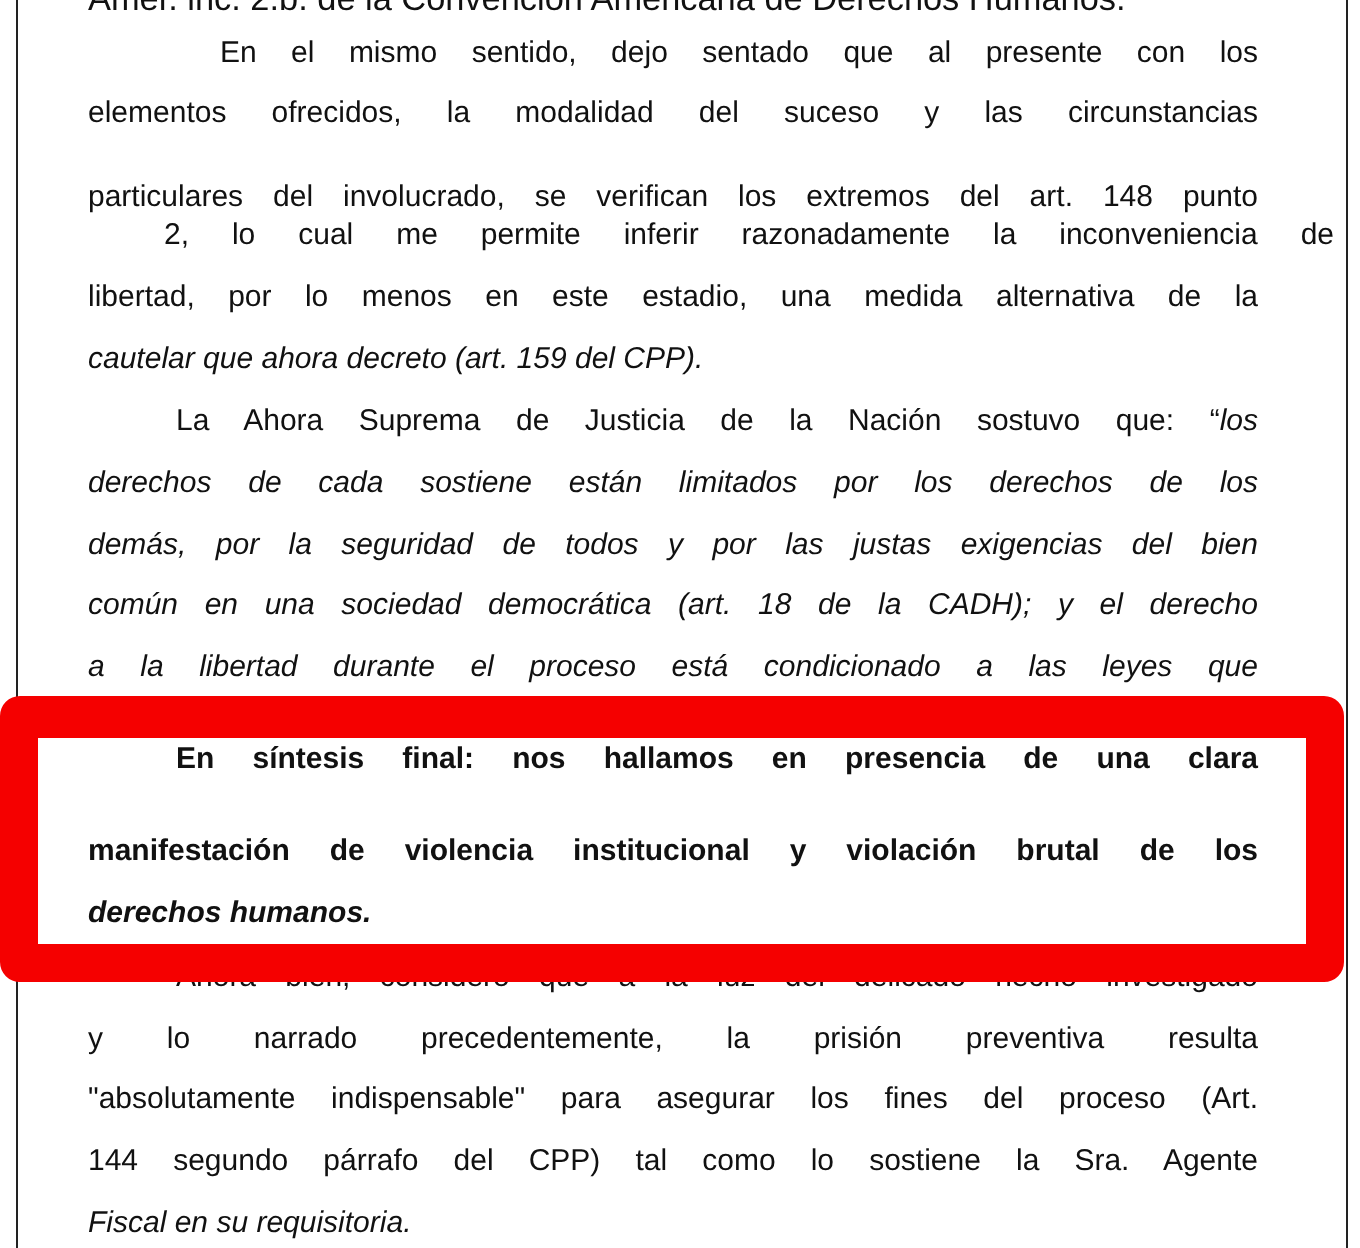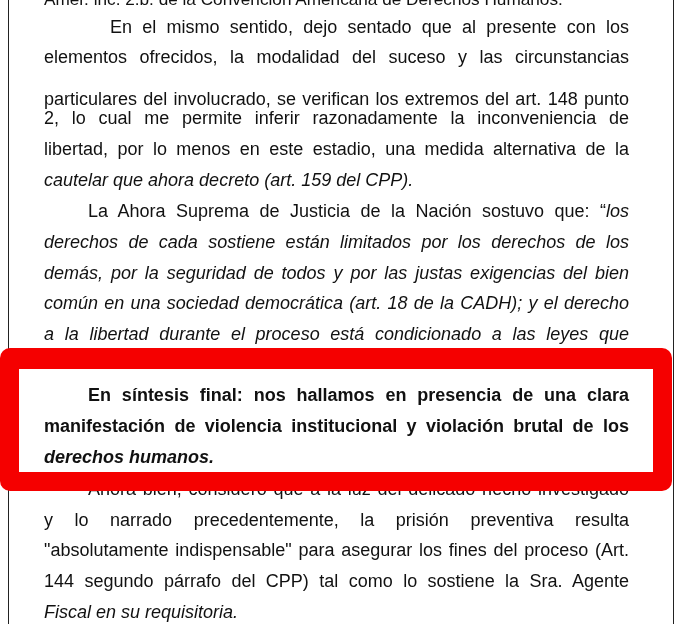--- a/index.html
+++ b/index.html
@@ -23,21 +23,21 @@
       height: 640px;
       border-left: 1px solid #222222;
       border-right: 1px solid #222222;
       background: #ffffff;
     }
     .line {
       position: absolute;
       left: 44px;
       width: 585px;
       height: 22px;
-      font-size: 18px;
+      font-size: 15px;
       line-height: 22px;
       white-space: nowrap;
       text-align: justify;
       text-align-last: justify;
       overflow: visible;
     }
     .line.last {
       text-align-last: left;
       font-style: italic;
     }
@@ -88,41 +88,41 @@
 <body>
 
 <div class="page"></div>
 
 <div class="clipped-top">Amer. inc. 2.b. de la Convención Americana de Derechos Humanos.</div>
 
 <div>
   <div class="line" style="top:16px; left:110px; width:519px;">En el mismo sentido, dejo sentado que al presente con los</div>
   <div class="line" style="top:46px;">elementos ofrecidos, la modalidad del suceso y las circunstancias</div>
   <div class="line" style="top:88px;">particulares del involucrado, se verifican los extremos del art. 148 punto</div>
-  <div class="line" style="top:107px;">2, lo cual me permite inferir razonadamente la inconveniencia de</div>
+  <div class="line" style="top:107px;margin-left:38px;">2, lo cual me permite inferir razonadamente la inconveniencia de</div>
   <div class="line" style="top:138px;">libertad, por lo menos en este estadio, una medida alternativa de la</div>
   <div class="line last" style="top:169px;">cautelar que ahora decreto (art. 159 del CPP).</div>
 </div>
 
 <div>
   <div class="line" style="top:200px; left:88px; width:541px;">
     <span>La Ahora Suprema de Justicia de la Nación sostuvo que: “</span><i>los</i>
   </div>
   <div class="line italic" style="top:231px;">derechos de cada sostiene están limitados por los derechos de los</div>
   <div class="line italic" style="top:262px;">demás, por la seguridad de todos y por las justas exigencias del bien</div>
   <div class="line italic" style="top:292px;">común en una sociedad democrática (art. 18 de la CADH); y el derecho</div>
   <div class="line italic" style="top:323px;">a la libertad durante el proceso está condicionado a las leyes que</div>
   <div class="line last under-box" style="top:357px;">reglamentan su ejercicio” CSJN fallos 99 no 15 1924.</div>
 </div>
 
 <div class="box-inner-bg"></div>
 <div class="highlight-box"></div>
 
 <div>
-  <div class="line bold boxed-line" style="top:384px; left:88px; width:541px;">En síntesis final: nos hallamos en presencia de una clara</div>
+  <div class="line bold boxed-line" style="top:369px; left:88px; width:541px;">En síntesis final: nos hallamos en presencia de una clara</div>
   <div class="line bold boxed-line" style="top:415px;">manifestación de violencia institucional y violación brutal de los</div>
   <div class="line bold last boxed-line" style="top:446px;">derechos humanos.</div>
 </div>
 
 <div>
   <div class="line under-box" style="top:478px; left:88px; width:541px;">Ahora bien, considero que a la luz del delicado hecho investigado</div>
   <div class="line" style="top:509px;">y lo narrado precedentemente, la prisión preventiva resulta</div>
   <div class="line" style="top:539px;">"absolutamente indispensable" para asegurar los fines del proceso (Art.</div>
   <div class="line" style="top:570px;">144 segundo párrafo del CPP) tal  como lo sostiene la Sra. Agente</div>
   <div class="line last" style="top:601px;">Fiscal en su requisitoria.</div>

